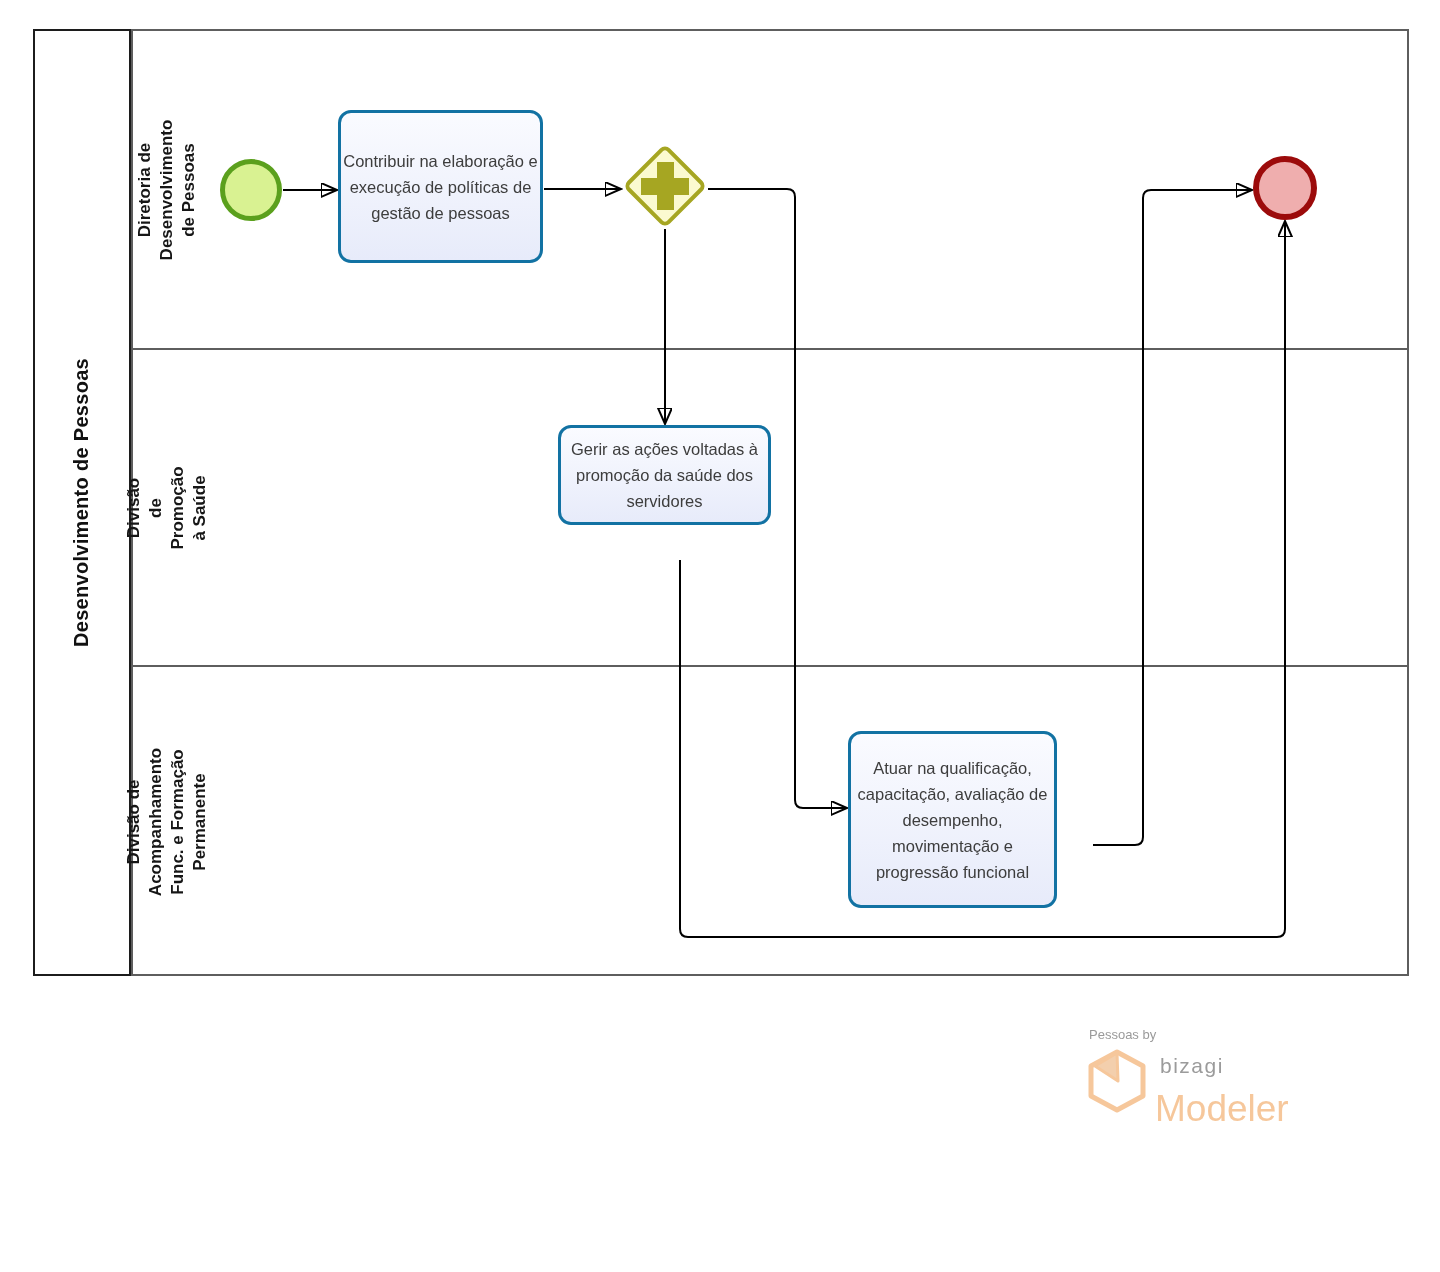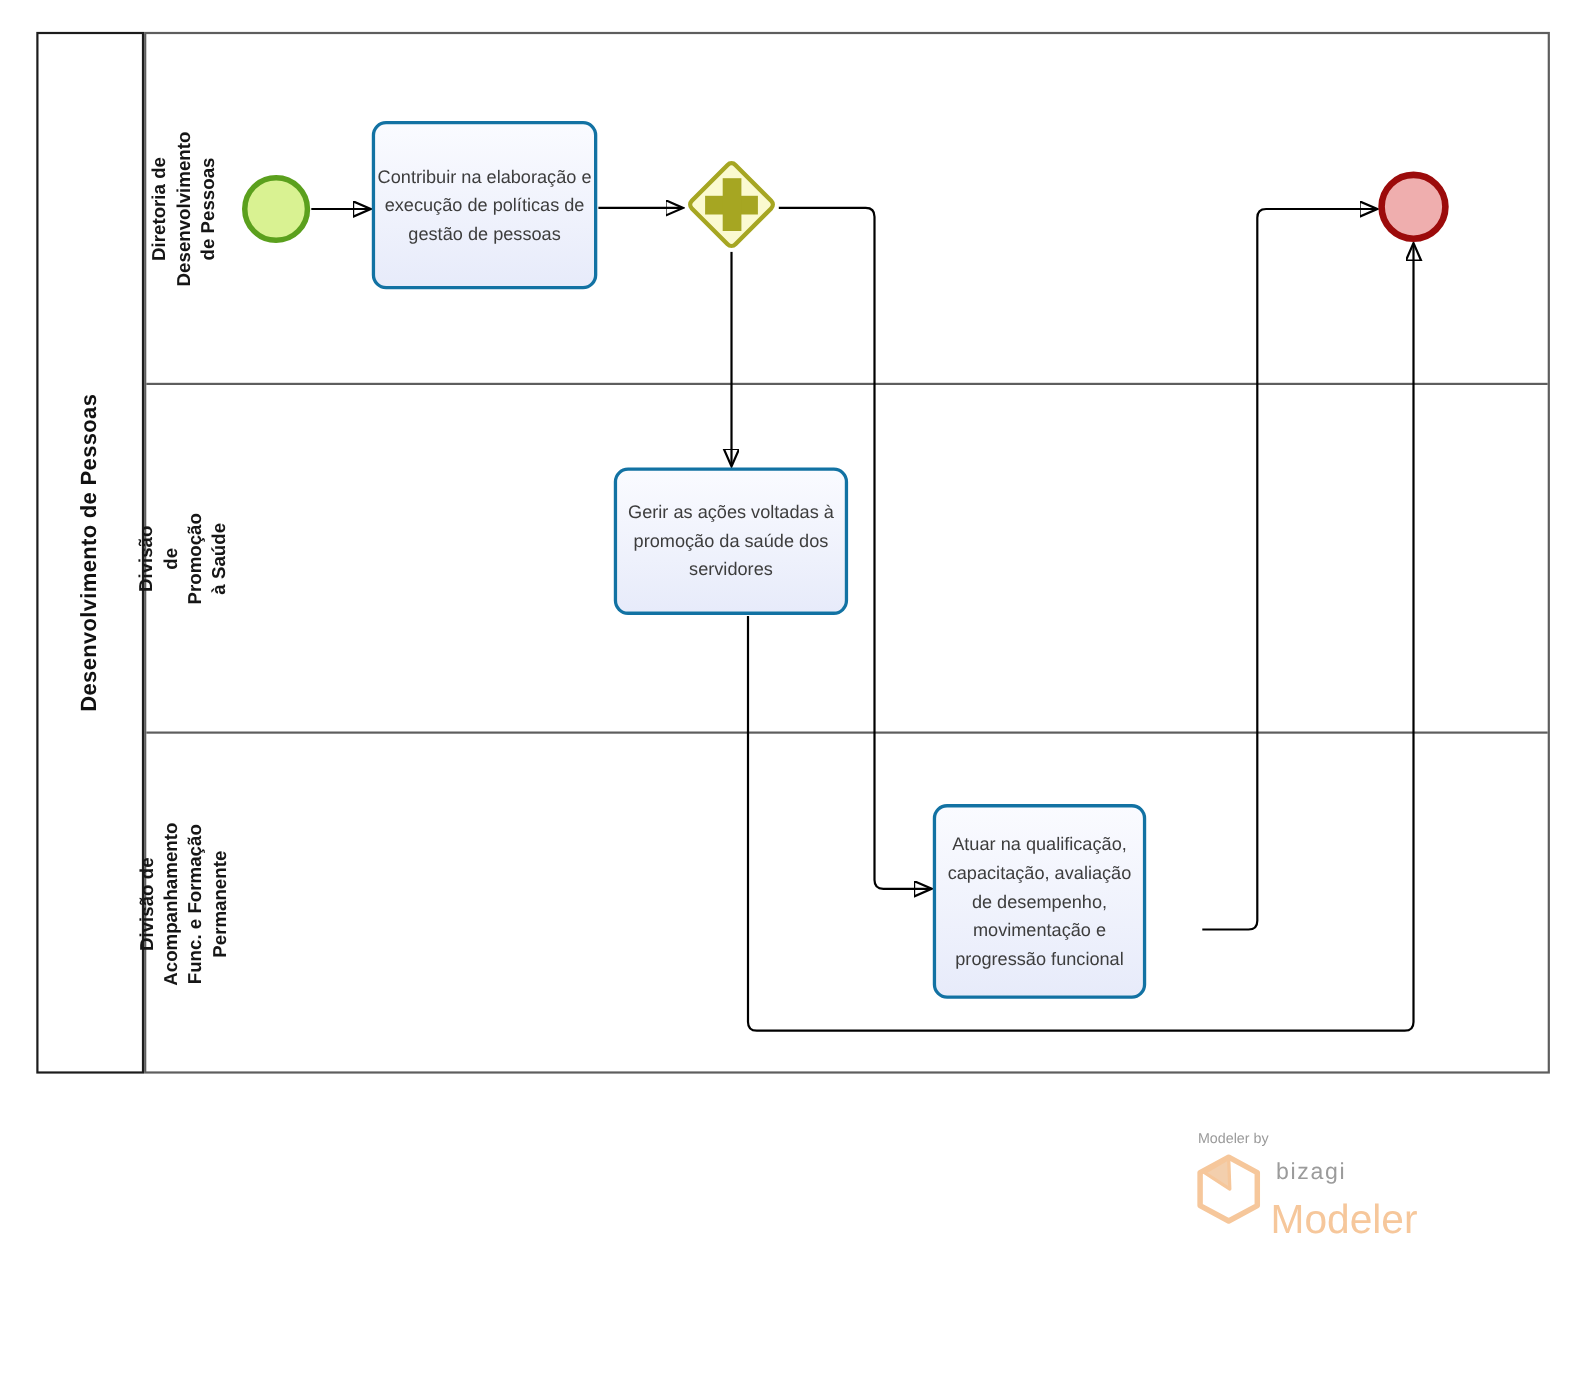--- a/index.html
+++ b/index.html
@@ -39,22 +39,22 @@
   
   .task{
     position:absolute;box-sizing:border-box;
     border:3px solid #1272a3;border-radius:13px;
     background:linear-gradient(180deg,#fafbff 0%,#e7ebfa 100%);
     display:flex;align-items:center;justify-content:center;
     text-align:center;font-size:16.5px;line-height:26px;color:#3d3d3d;
     padding:4px 0;
   }
   .task-1{left:338px;top:110px;width:205px;height:153px;}
-  .task-2{left:558px;top:425px;width:213px;height:134px;}
-  .task-3{left:848px;top:731px;width:194px;height:177px;}
+  .task-2{left:558px;top:425px;width:213px;height:100px;}
+  .task-3{left:848px;top:731px;width:209px;height:177px;}
   .event{position:absolute;border-radius:50%;box-sizing:border-box;}
   .event-start{
     left:220px;top:159px;width:62px;height:62px;
     border:5px solid #5ba01d;background:#d9f292;
   }
   .event-end{
     left:1253px;top:156px;width:64px;height:64px;
     border:6px solid #9c0b0b;background:#efaeae;
   }
   .gateway{position:absolute;left:622px;top:143px;width:86px;height:86px;}
@@ -131,21 +131,21 @@
   <div class="task task-2">
     <span>Gerir as ações voltadas à promoção da saúde dos servidores</span>
   </div>
 
   <div class="task task-3">
     <span>Atuar na qualificação, capacitação, avaliação de desempenho, movimentação e progressão funcional</span>
   </div>
 
   <div class="event event-end"></div>
 
-  <div class="powered-by">Modeler by</div>
+  <div class="powered-by">Pessoas by</div>
   <svg class="logo-hex" width="58" height="66" viewBox="0 0 58 66">
     <polygon points="29,3 55,17 55,47 29,61 3,47 3,17" fill="none" stroke="#f6c79b" stroke-width="5" stroke-linejoin="round"></polygon>
     <polygon points="29,4 30,32 7,17" fill="#f3cfad" stroke="#f6c79b" stroke-width="3" stroke-linejoin="round"></polygon>
   </svg>
   <div class="brand-bizagi">bizagi</div>
   <div class="brand-modeler">Modeler</div>
 
 </div>
 
 </body></html>

